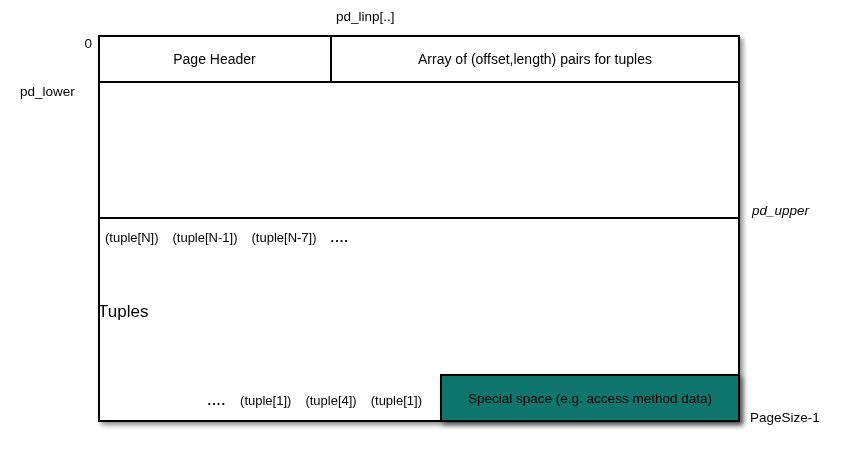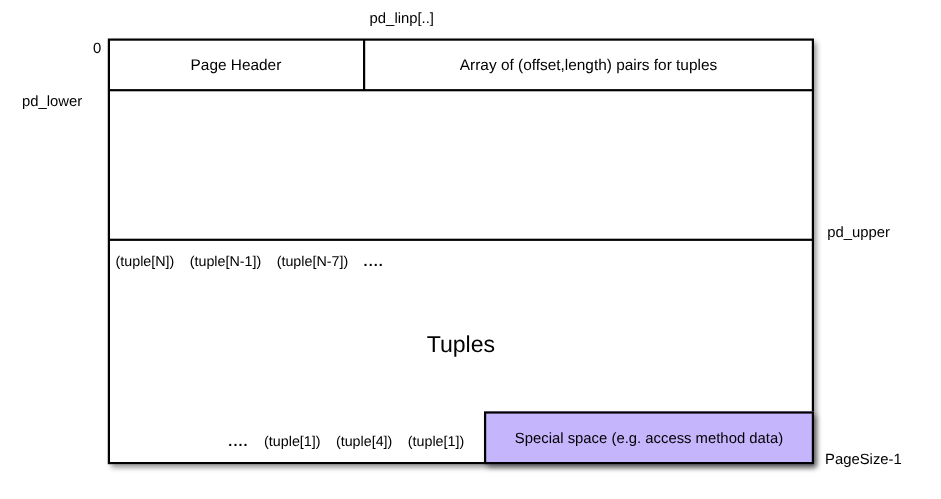--- a/index.html
+++ b/index.html
@@ -46,30 +46,29 @@
   }
   .cell-page-header { left: 98px; top: 36px; width: 233px; height: 46px; }
   .cell-array { left: 331px; top: 36px; width: 408px; height: 46px; }
   .free-space {
     left: 98px; top: 82px; width: 642px; height: 135px;
     display: flex; align-items: center; justify-content: center;
     font-size: 16.5px;
   }
   .tuples-label {
     left: 98px; top: 302px; width: 642px;
-    text-align: center;
-    font-size: 21px;
+    font-size: 17px;
   }
 
   
   .side-label { font-size: 13.5px; white-space: nowrap; text-align: right; }
   .label-pd-linp { left: 336px; top: 9px; }
   .label-zero { left: 70px; top: 36px; width: 22px; text-align: right; }
   .label-pd-lower { left: 20px; top: 84px; }
-  .label-pd-upper { left: 752px; top: 203px; }
+  .label-pd-upper { left: 752px; top: 203px; font-style: italic; }
   .label-pagesize { left: 750px; top: 410px; }
 
   
   .tuple-row {
     display: flex; gap: 14px;
     font-size: 13px;
     white-space: nowrap;
     align-items: baseline;
     justify-content: center;
   }
@@ -79,21 +78,21 @@
     justify-content: flex-end;
   }
   .dots { font-weight: 700; letter-spacing: 1px; }
 
   
   .special-box {
     left: 440px; top: 374px;
     width: 300px; height: 48px;
     border: 2px solid #000000;
     box-sizing: border-box;
-    background: #c4b5fd;
+    background: #0f766e;
     box-shadow: 3px 3px 5px rgba(0,0,0,0.45);
     display: flex; align-items: center; justify-content: center;
     font-size: 13.5px;
     white-space: nowrap;
   }
 </style>
 </head>
 <body>
 
 <div class="canvas">

